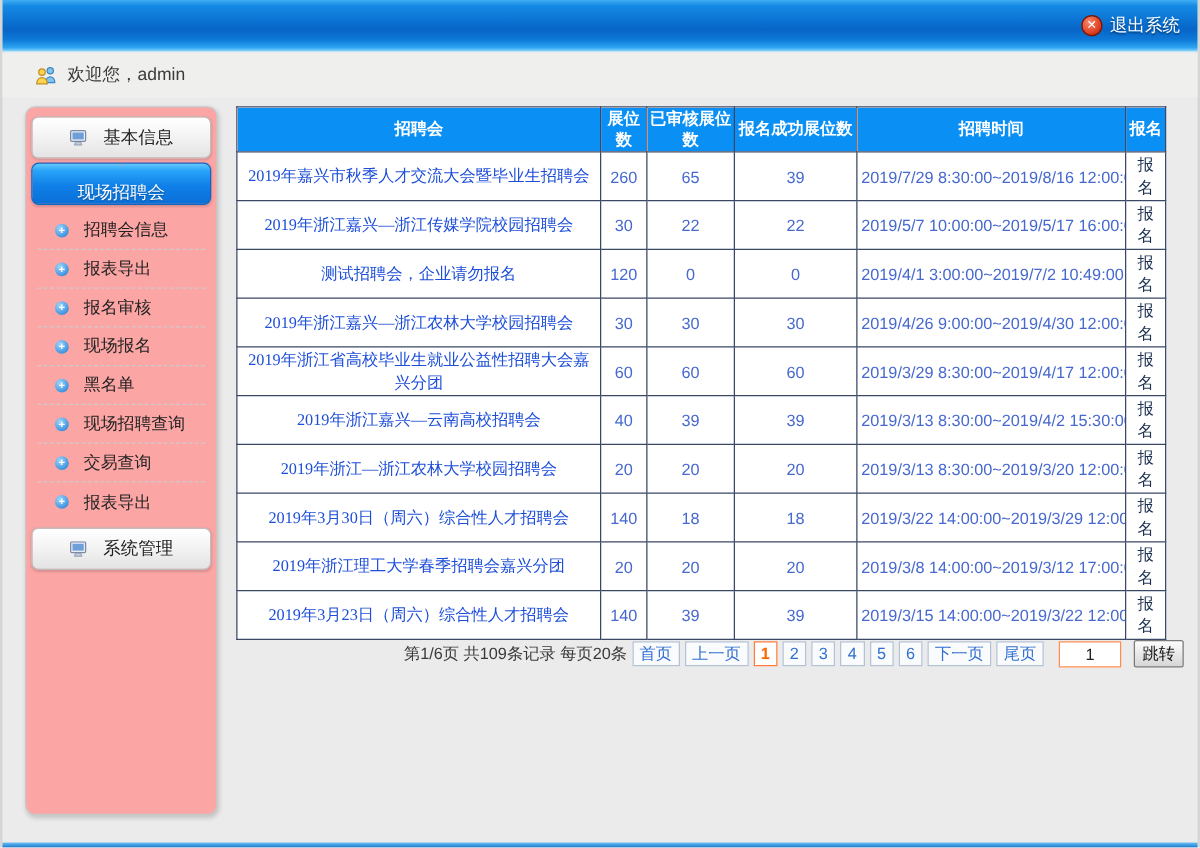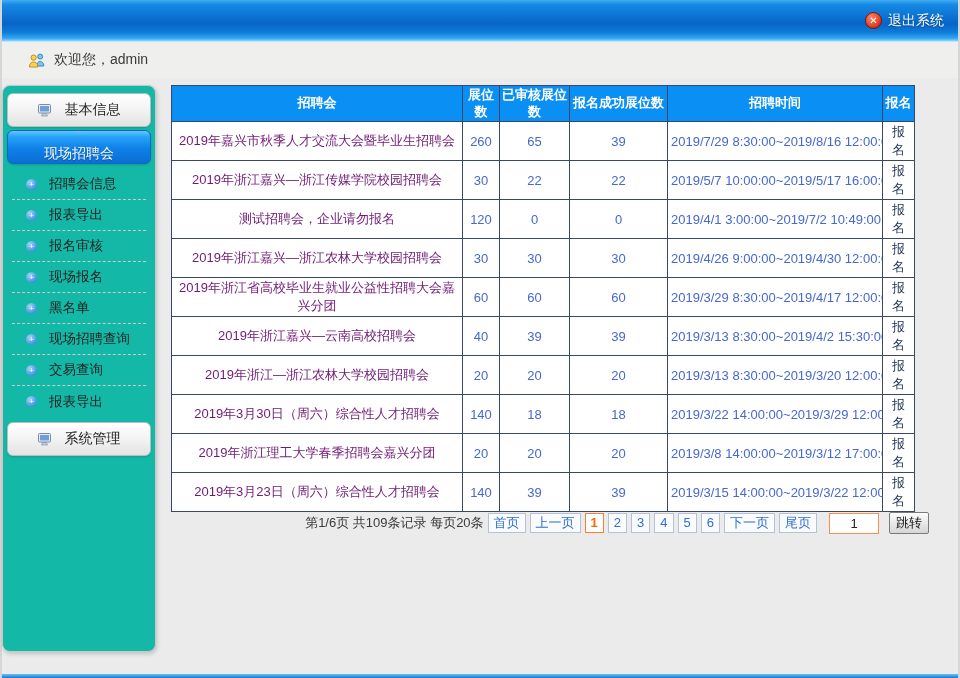--- a/index.html
+++ b/index.html
@@ -43,27 +43,27 @@
     display: flex; align-items: center; gap: 7px;
     padding-left: 26px;
     background: #efefee;
     color: #3a3a3a; font-size: 14px;
   }
   
   .content { flex: 1 1 auto; display: flex; padding-top: 7px; }
   
   .sidebar {
     width: 154px; flex: 0 0 154px;
+    margin-left: 18px;
     height: 567px;
-    background: #14b8a6;
+    background: #fca5a5;
     border: 1px solid #c8c8c8;
     border-radius: 8px;
     box-shadow: 1px 2px 4px rgba(0,0,0,.18);
     padding: 4px 3px;
-    font-family: Liberation Serif, serif;
   }
   .side-btn {
     height: 34px; margin: 3px 1px;
     border: 1px solid #bdbdbd; border-radius: 6px;
     background: linear-gradient(180deg,#ffffff 0%,#f4f4f4 45%,#e3e3e3 100%);
     box-shadow: 0 1px 2px rgba(0,0,0,.15);
     display: flex; align-items: center; justify-content: center; gap: 12px;
     font-size: 14px; color: #222; cursor: pointer;
   }
   .side-btn.active {
@@ -102,21 +102,21 @@
   table.fairs th {
     background: #0a8ff5; color: #ffffff;
     font-size: 13px; font-weight: bold;
     height: 36px; padding: 1px 2px; line-height: 1.25;
   }
   table.fairs td {
     height: 25px; padding: 1px 3px;
     font-size: 13px; color: #4668cf;
   }
   td.c-time { font-size: 11.5px; white-space: nowrap; }
-  a.cell-link { color: #701a75; text-decoration: none; cursor: pointer; }
+  a.cell-link { color: #1d4ed8; text-decoration: none; cursor: pointer; font-family: Liberation Serif, serif; }
   a.apply-link { color: #1c3050; text-decoration: none; font-size: 13px; cursor: pointer; }
   .col-name  { width: 291px; }
   .col-booth { width: 37px; }
   .col-appr  { width: 70px; }
   .col-succ  { width: 98px; }
   .col-time  { width: 215px; }
   .col-apply { width: 32px; }
   
   .pagination {
     width: 758px; 

